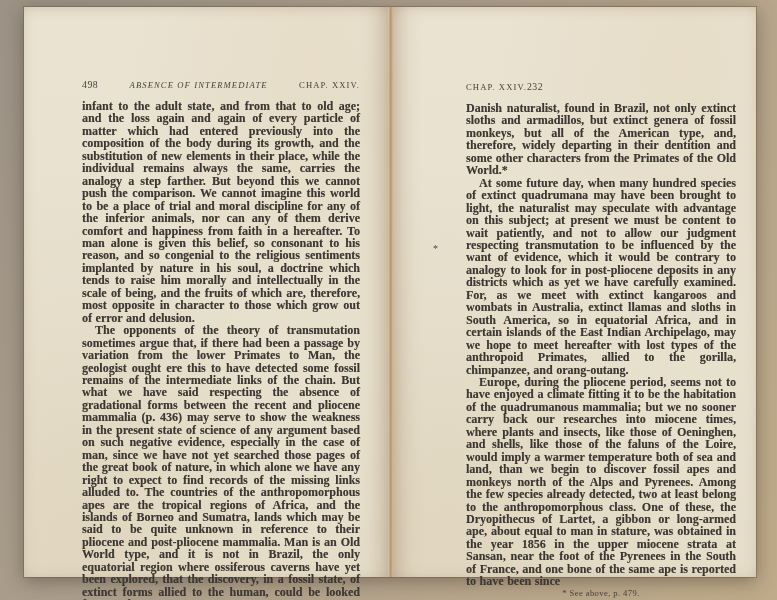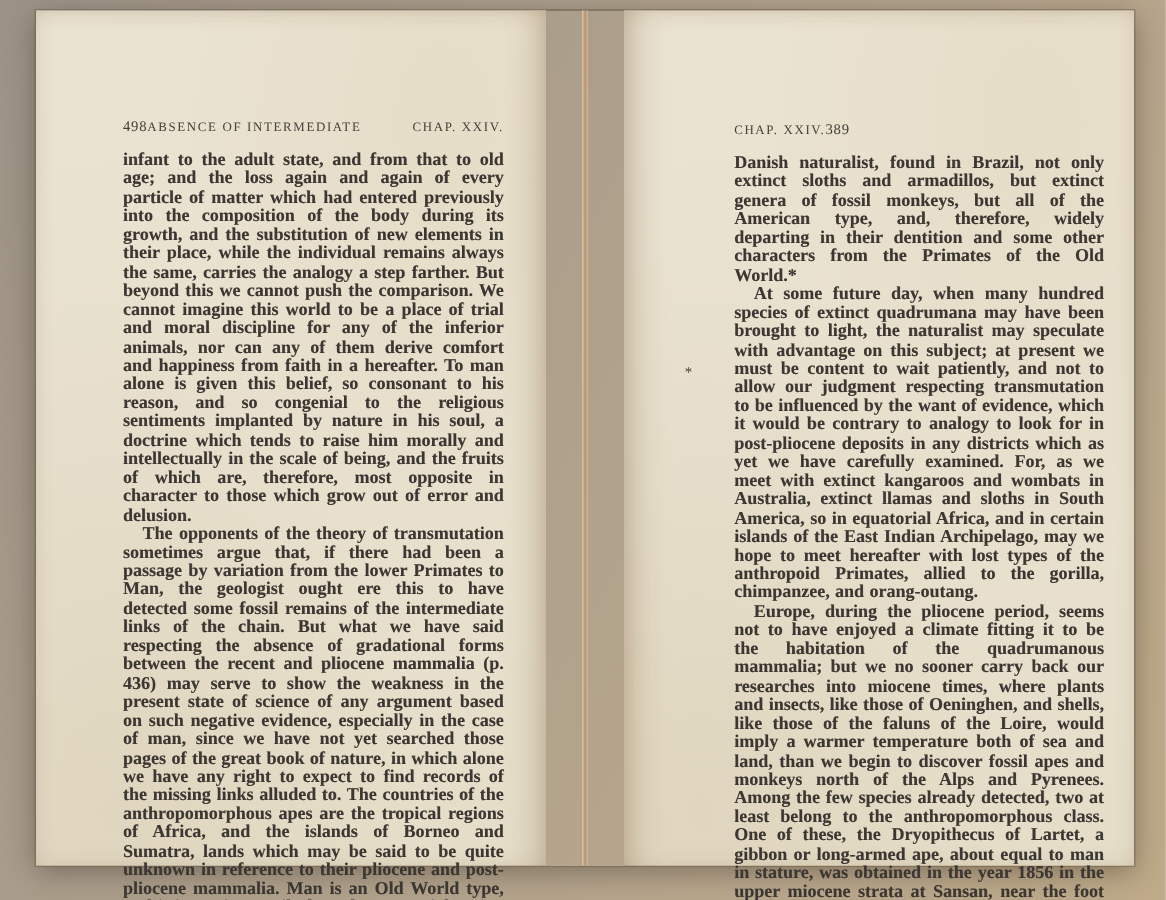--- a/index.html
+++ b/index.html
@@ -12,21 +12,20 @@
     font-family: "Liberation Serif", "DejaVu Serif", serif;
   }
   .book {
     position: absolute;
     left: 24px;
     top: 7px;
     width: 732px;
     height: 570px;
     display: flex;
     box-shadow: 0 0 0 1px rgba(104, 90, 72, 0.45), 0 4px 18px rgba(55, 45, 35, 0.45);
-    gap: 24px;
   }
   .page {
     position: relative;
     box-sizing: border-box;
     height: 100%;
     color: #3c3733;
     background:
       radial-gradient(ellipse at 80% 10%, rgba(210, 185, 150, 0.14), transparent 45%),
       radial-gradient(ellipse at 15% 92%, rgba(195, 172, 138, 0.16), transparent 50%),
       linear-gradient(178deg, #eae3d1 0%, #e8e1ce 55%, #e5ddc8 100%);
@@ -52,20 +51,22 @@
     display: flex;
     align-items: baseline;
     font-size: 8.6px;
     letter-spacing: 1.1px;
     color: #46403a;
     margin-bottom: 10px;
     white-space: nowrap;
   }
   .pg-header .rhead {
     flex: 1;
+    text-align: center;
+    font-style: italic;
   }
   .pg-header .pnum {
     font-size: 9.8px;
     letter-spacing: 0.5px;
   }
   .body-text {
     font-size: 12px;
     line-height: 12.45px;
     text-align: justify;
     word-spacing: 0.6px;
@@ -109,21 +110,21 @@
       <p class="cont">infant to the adult state, and from that to old age; and the loss again and again of every particle of matter which had entered previously into the composition of the body during its growth, and the substitution of new elements in their place, while the individual remains always the same, carries the analogy a step farther.  But beyond this we cannot push the comparison.  We cannot imagine this world to be a place of trial and moral discipline for any of the inferior animals, nor can any of them derive comfort and happiness from faith in a hereafter.  To man alone is given this belief, so consonant to his reason, and so congenial to the religious sentiments implanted by nature in his soul, a doctrine which tends to raise him morally and intellectually in the scale of being, and the fruits of which are, therefore, most opposite in character to those which grow out of error and delusion.</p>
       <p class="ind">The opponents of the theory of transmutation sometimes argue that, if there had been a passage by variation from the lower Primates to Man, the geologist ought ere this to have detected some fossil remains of the intermediate links of the chain.  But what we have said respecting the absence of gradational forms between the recent and pliocene mammalia (p. 436) may serve to show the weakness in the present state of science of any argument based on such negative evidence, especially in the case of man, since we have not yet searched those pages of the great book of nature, in which alone we have any right to expect to find records of the missing links alluded to.  The countries of the anthropomorphous apes are the tropical regions of Africa, and the islands of Borneo and Sumatra, lands which may be said to be quite unknown in reference to their pliocene and post-pliocene mammalia.  Man is an Old World type, and it is not in Brazil, the only equatorial region where ossiferous caverns have yet been explored, that the discovery, in a fossil state, of extinct forms allied to the human, could be looked for.  Lund, a</p>
     </div>
   </div>
 
   <div class="gutter"></div>
 
   <div class="page page-right">
     <div class="pg-header">
       <span class="chap">CHAP. XXIV.</span>
-      <span class="pnum">389</span>
+      <span class="pnum">232</span>
     </div>
     <div class="body-text">
       <p class="cont">Danish naturalist, found in Brazil, not only extinct sloths and armadillos, but extinct genera of fossil monkeys, but all of the American type, and, therefore, widely departing in their dentition and some other characters from the Primates of the Old World.*</p>
       <p class="ind">At some future day, when many hundred species of extinct quadrumana may have been brought to light, the naturalist may speculate with advantage on this subject; at present we must be content to wait patiently, and not to allow our judgment respecting transmutation to be influenced by the want of evidence, which it would be contrary to analogy to look for in post-pliocene deposits in any districts which as yet we have carefully examined.  For, as we meet with extinct kangaroos and wombats in Australia, extinct llamas and sloths in South America, so in equatorial Africa, and in certain islands of the East Indian Archipelago, may we hope to meet hereafter with lost types of the anthropoid Primates, allied to the gorilla, chimpanzee, and orang-outang.</p>
       <p class="ind">Europe, during the pliocene period, seems not to have enjoyed a climate fitting it to be the habitation of the quadrumanous mammalia; but we no sooner carry back our researches into miocene times, where plants and insects, like those of Oeninghen, and shells, like those of the faluns of the Loire, would imply a warmer temperature both of sea and land, than we begin to discover fossil apes and monkeys north of the Alps and Pyrenees.  Among the few species already detected, two at least belong to the anthropomorphous class.  One of these, the Dryopithecus of Lartet, a gibbon or long-armed ape, about equal to man in stature, was obtained in the year 1856 in the upper miocene strata at Sansan, near the foot of the Pyrenees in the South of France, and one bone of the same ape is reported to have been since</p>
     </div>
     <span class="margin-star">*</span>
     <div class="footnote">* See above, p. 479.</div>
   </div>
 

